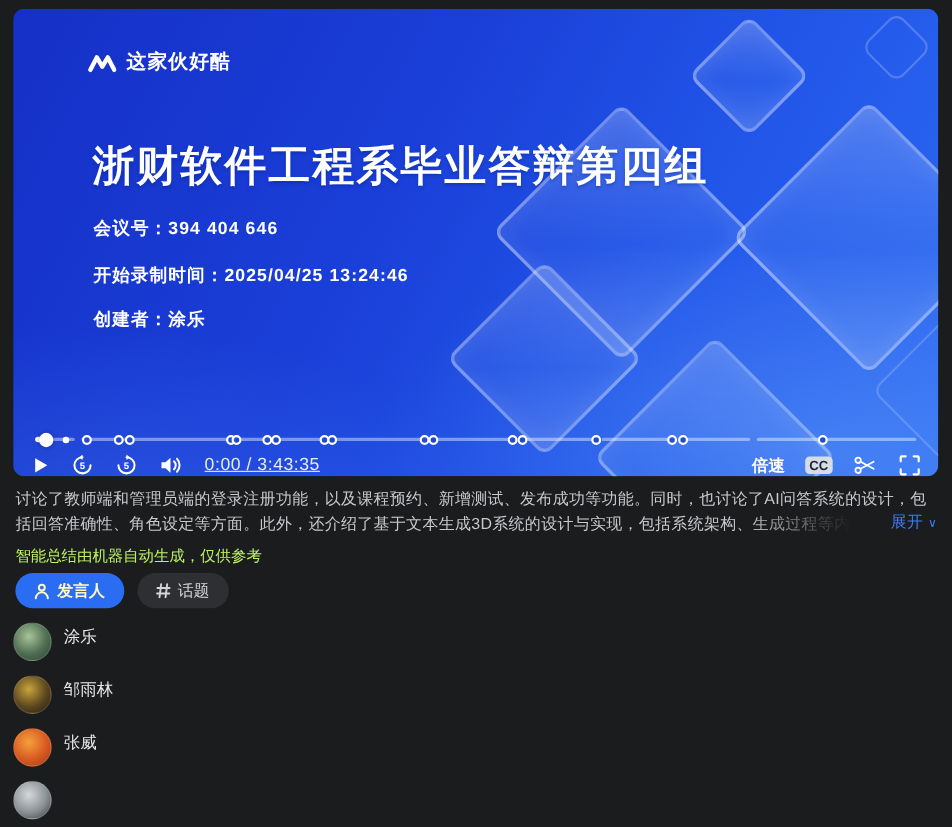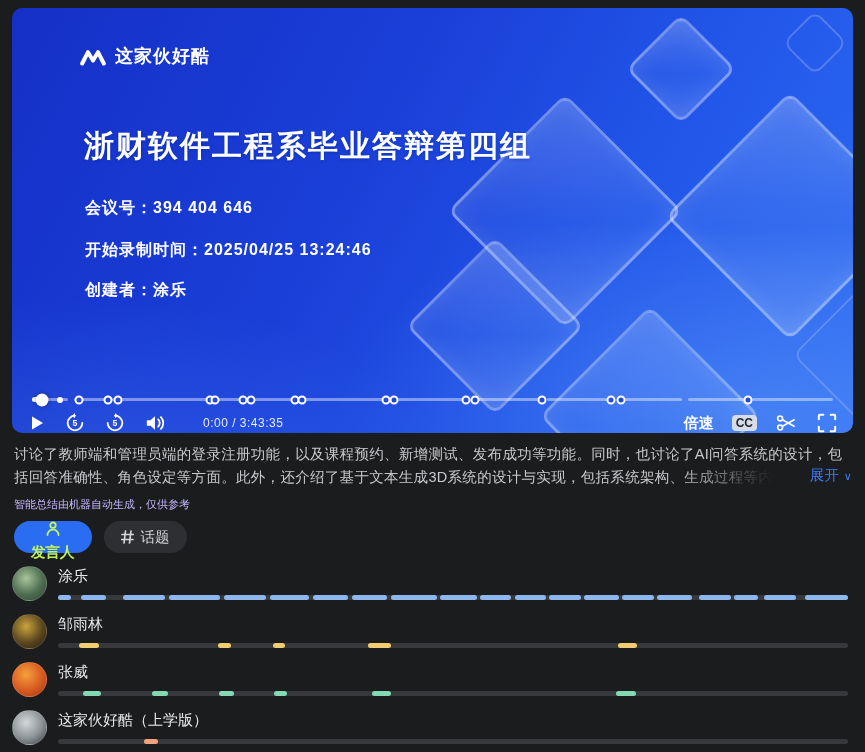--- a/index.html
+++ b/index.html
@@ -18,65 +18,65 @@
       linear-gradient(118deg,#1530c6 0%,#1a3fd8 40%,#2257ea 70%,#2e6bf2 100%);
   }
   .cube{position:absolute;border-radius:10px;transform:rotate(45deg);
     background:linear-gradient(135deg,rgba(220,235,255,.30),rgba(160,200,255,.10) 55%,rgba(230,240,255,.22));
     border:3px solid rgba(255,255,255,.45);
     box-shadow:0 0 22px rgba(255,255,255,.12) inset;}
   .cube.outline{background:transparent;border-width:2px;box-shadow:none;border-color:rgba(255,255,255,.35);}
   .brand{position:absolute;left:68px;top:36px;display:flex;align-items:center;gap:9px;}
   .brand svg{display:block;}
   .brand-name{font-size:18px;font-weight:bold;letter-spacing:1px;}
-  .v-title{position:absolute;left:72px;top:118px;font-size:30px;font-weight:bold;letter-spacing:2px;
+  .v-title{position:absolute;left:72px;top:118px;font-size:38px;font-weight:bold;letter-spacing:2px;
     text-shadow:0 1px 3px rgba(0,30,120,.35);}
   .v-meta{position:absolute;left:73px;font-size:16px;font-weight:bold;letter-spacing:1px;}
   .v-meta.m1{top:190px;} .v-meta.m2{top:232px;text-align:right;} .v-meta.m3{top:272px;}
   
   .progress{position:absolute;left:20px;right:20px;top:389px;height:5px;}
   .pseg{position:absolute;top:1px;height:3px;border-radius:2px;background:rgba(255,255,255,.42);}
   .pmark{position:absolute;top:50%;width:5px;height:5px;border:2px solid #fff;border-radius:50%;
     transform:translate(-50%,-50%);background:rgba(30,70,210,.9);}
   .pmark.dot{width:6px;height:6px;border:none;background:#fff;}
   .pplayed{position:absolute;left:0;top:0;height:5px;border-radius:3px;background:#fff;}
   .phead{position:absolute;top:50%;width:13px;height:13px;border-radius:50%;background:#fff;
     transform:translate(-50%,-50%);box-shadow:0 0 4px rgba(0,0,0,.35);}
   
   .controls{position:absolute;left:16px;right:16px;top:402px;height:26px;
     display:flex;align-items:center;}
   .ctl{display:flex;align-items:center;justify-content:center;margin-right:18px;cursor:pointer;}
   .ctl svg{display:block;}
-  .time{font-size:12px;color:#e8ecf4;letter-spacing:.5px;margin-left:19px;}
+  .time{font-size:16px;color:#e8ecf4;letter-spacing:.5px;margin-left:2px;text-decoration:underline;}
   .spacer{flex:1;}
   .speed{font-size:15px;font-weight:bold;color:#fff;margin-right:18px;cursor:pointer;}
   .ccbox{background:#d6dde8;color:#1d2430;font-weight:bold;font-size:12px;border-radius:4px;
     padding:2px 4px;margin-right:18px;cursor:pointer;line-height:1;}
   
   .summary{position:absolute;left:14px;top:443px;width:838px;font-size:14.5px;line-height:23px;
     color:#c7c9cc;letter-spacing:.3px;}
   .sum-clamp{height:46px;overflow:hidden;position:relative;}
   .sum-fade{position:absolute;right:46px;bottom:0;width:130px;height:23px;
     background:linear-gradient(90deg,rgba(27,28,30,0),#1b1c1e 75%);}
   .expand{position:absolute;right:0px;bottom:1px;color:#3d7bf5;font-size:14.5px;cursor:pointer;
     background:#1b1c1e;padding-left:6px;}
   .expand .chev{font-size:11px;}
-  .disclaimer{position:absolute;left:14px;top:497px;font-size:11px;color:#c4b5fd;}
+  .disclaimer{position:absolute;left:14px;top:497px;font-size:14px;color:#bef264;}
   
   .tabs{position:absolute;left:14px;top:521px;display:flex;gap:12px;}
   .tab{height:32px;border-radius:17px;background:#2e2f32;color:#d4d5d7;display:flex;
     align-items:center;gap:7px;padding:0 17px;font-size:14.5px;cursor:pointer;}
-  .tab.active{background:#2a6df3;color:#bef264;font-weight:bold;flex-direction:column;}
+  .tab.active{background:#2a6df3;color:#fef9c3;font-weight:bold;}
   .tab .ticon{display:flex;align-items:center;}
   
   .speakers{position:absolute;left:12px;top:566px;width:836px;display:flex;flex-direction:column;}
   .sp-row{display:flex;align-items:center;margin-bottom:13px;height:35px;}
   .avatar{width:33px;height:33px;border-radius:50%;flex:0 0 33px;margin-right:11px;
     border:1px solid rgba(255,255,255,.12);}
-  .sp-main{flex:1;display:flex;flex-direction:column;}
+  .sp-main{flex:1;display:flex;flex-direction:row;}
   .sp-name{font-size:15px;color:#e7e8ea;margin-bottom:9px;}
   .sp-track{position:relative;height:5px;border-radius:3px;background:#36383b;}
   .sp-seg{position:absolute;top:0;height:5px;border-radius:3px;}
 </style>
 </head>
 <body>
 
 <div class="video">
 
   <div class="cube outline" style="left:780px;top:12px;width:42px;height:42px;opacity:.6;"></div>
@@ -271,19 +271,18 @@
           <div class="sp-seg" style="left: 20.4%; width: 1.9%; background: rgb(131, 217, 181);"></div>
           <div class="sp-seg" style="left: 27.3%; width: 1.7%; background: rgb(131, 217, 181);"></div>
           <div class="sp-seg" style="left: 39.8%; width: 2.3%; background: rgb(131, 217, 181);"></div>
           <div class="sp-seg" style="left: 70.6%; width: 2.6%; background: rgb(131, 217, 181);"></div>
         </div>
       </div>
     </div>
     <div class="sp-row">
       <div class="avatar" style="background: radial-gradient(circle at 40% 35%, rgb(213, 216, 217), rgb(139, 146, 149) 55%, rgb(52, 57, 60));"></div>
       <div class="sp-main">
-        <div class="sp-name">这家伙好酷（上学版）</div>
         <div class="sp-track">
           <div class="sp-seg" style="left: 10.9%; width: 1.8%; background: rgb(242, 163, 124);"></div>
         </div>
       </div>
     </div>
   </div>
 
 </body></html>

